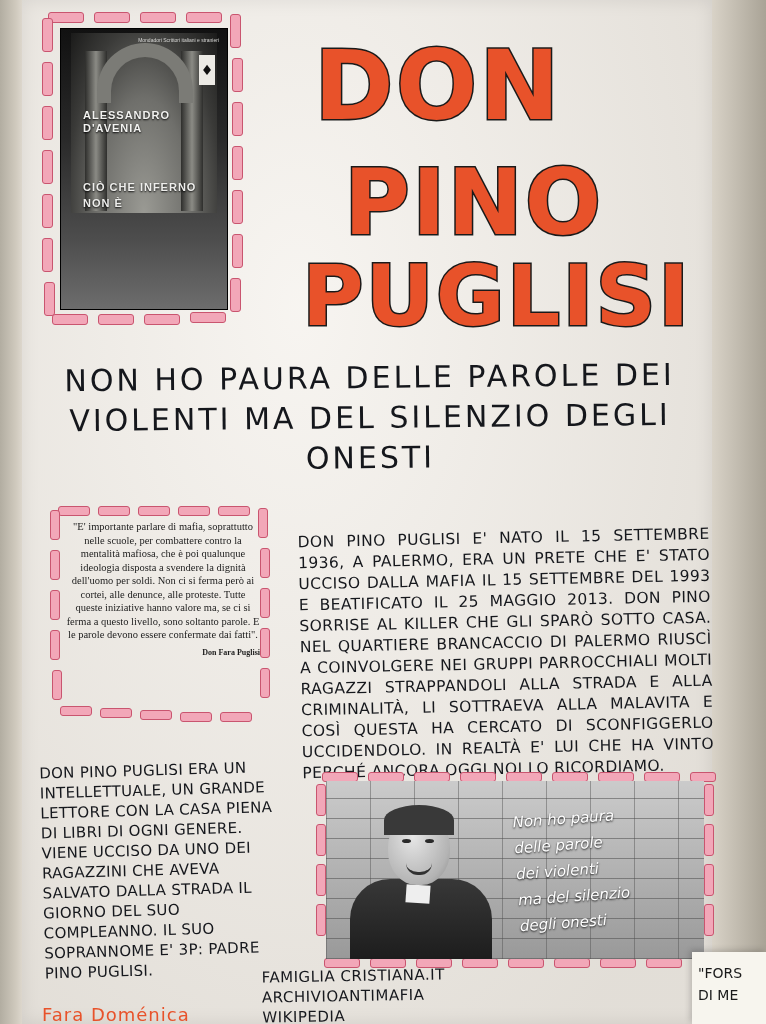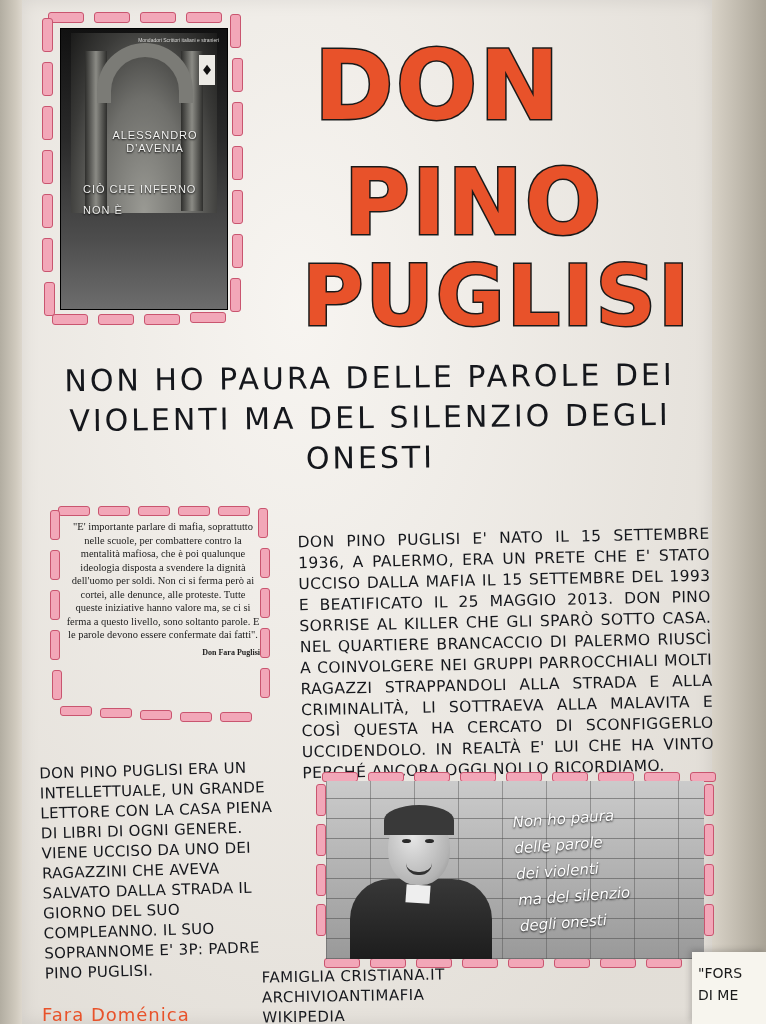--- a/index.html
+++ b/index.html
@@ -81,38 +81,37 @@
     position: absolute;
     left: 26px; top: 10px;
     width: 96px; height: 60px;
     border: 14px solid #7b7b76;
     border-bottom: none;
     border-radius: 60px 60px 0 0;
     box-sizing: border-box;
   }
   .book-title {
     position: absolute;
-    left: 22px; top: 100px;
+    left: 22px; top: 80px;
     color: #f2f2f0;
     font-family: "Liberation Sans", sans-serif;
     font-size: 11px;
-    font-weight: normal;
+    font-weight: bold;
     letter-spacing: 1px;
     line-height: 13px;
     text-shadow: 0 1px 2px #000;
-    text-align: center;
   }
   .book-sub {
     position: absolute;
     left: 22px; top: 150px;
     color: #eeeeec;
     font-family: "Liberation Sans", sans-serif;
     font-size: 11px;
-    font-weight: normal;
-    line-height: 21px;
+    font-weight: bold;
+    line-height: 16px;
     letter-spacing: 1px;
     text-shadow: 0 1px 2px #000;
   }
   .book-publisher {
     position: absolute;
     right: 8px; top: 8px;
     color: #d8d8d6;
     font-size: 5px;
     font-family: "Liberation Sans", sans-serif;
     line-height: 6px;

